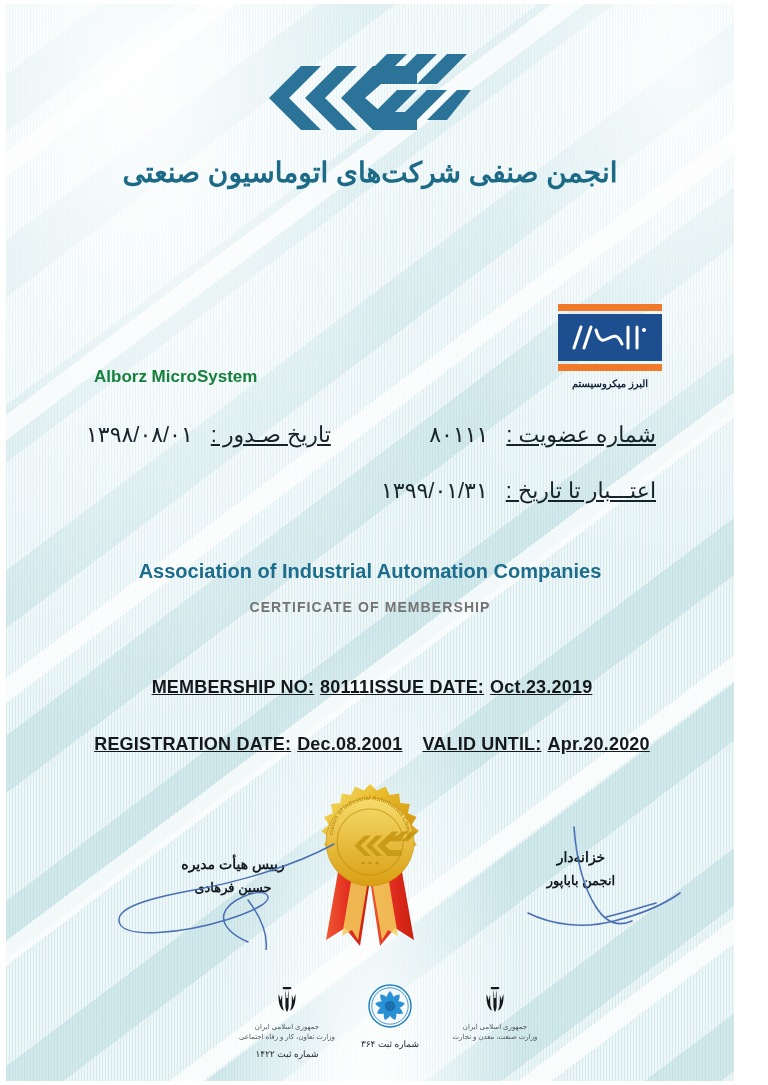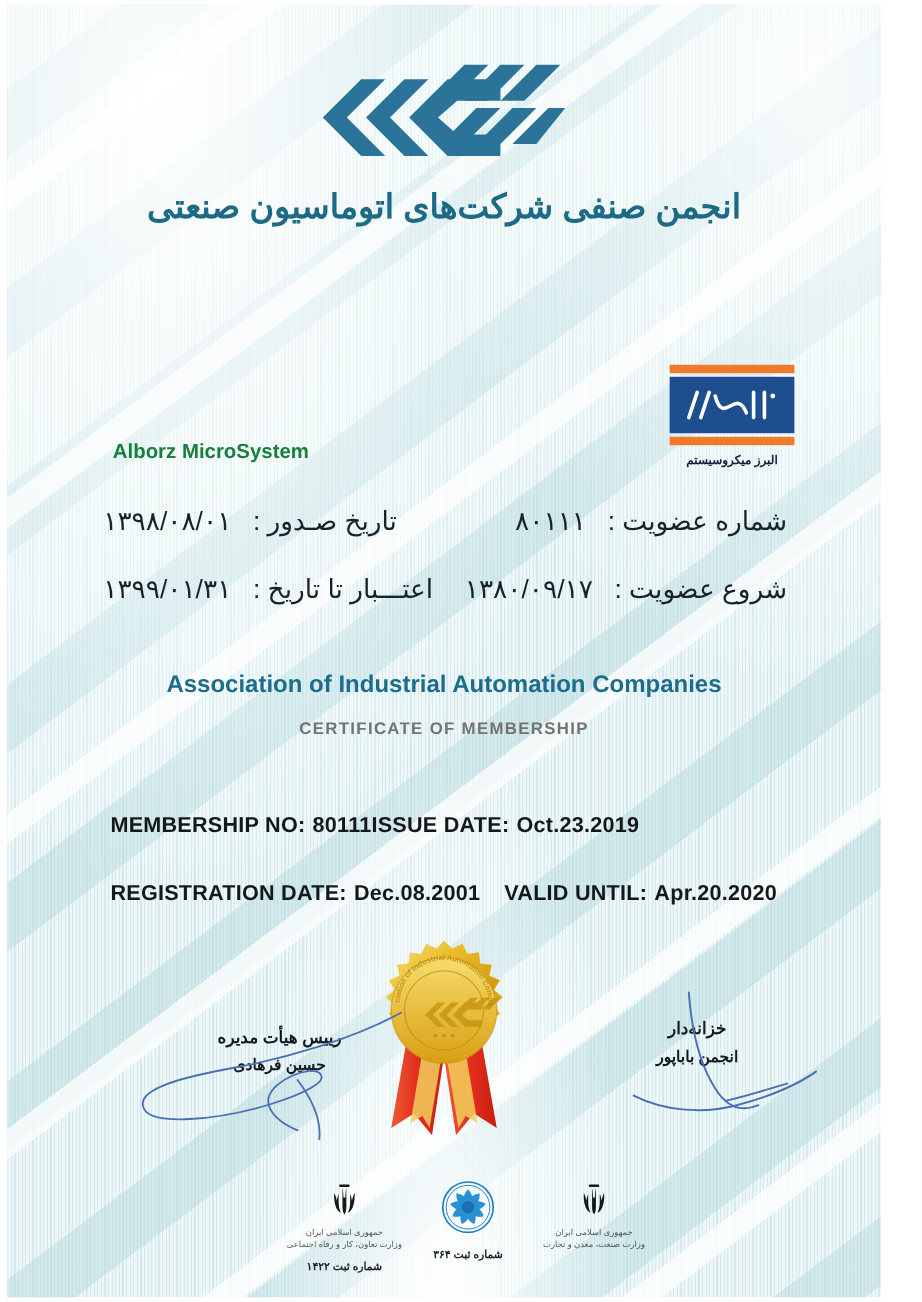--- a/index.html
+++ b/index.html
@@ -163,21 +163,21 @@
     direction: rtl;
     color: #16232b;
     font-size: 22px;
     display: flex;
     justify-content: space-between;
     align-items: baseline;
   }
   .fa-row.r1 { top: 418px; }
   .fa-row.r2 { top: 474px; }
   .fa-cell { white-space: nowrap; }
-  .fa-label { letter-spacing: 0px; }
+  .fa-label { letter-spacing: 0px; text-decoration: underline; }
   .fa-value { margin-right: 18px; letter-spacing: 1px; }
 
   
   .en-title {
     position: absolute;
     top: 556px;
     left: 0; right: 0;
     text-align: center;
     color: #1c6c8c;
     font-size: 20px;
@@ -196,23 +196,24 @@
   }
 
   
   .en-row {
     position: absolute;
     left: 86px;
     right: 82px;
     color: #14181a;
     font-size: 18px;
     display: flex;
-    justify-content: flex-start;
+    justify-content: center;
     align-items: baseline;
     white-space: nowrap;
+    text-decoration: underline;
   }
   .en-row.e1 { top: 673px; }
   .en-row.e2 { top: 730px; gap: 20px; }
   .en-row .lbl { font-weight: bold; letter-spacing: .2px; }
   .en-row .val { font-weight: bold; letter-spacing: .2px; margin-left: 6px; }
   .en-pair { display: inline-block; }
 
   
   .seal {
     position: absolute;
@@ -260,21 +261,21 @@
     color: #2a2f33;
     font-size: 7px;
     line-height: 1.45;
     margin-top: 2px;
     opacity: .8;
   }
   .f-reg {
     direction: rtl;
     color: #1b2226;
     font-size: 9px;
-    font-weight: bold;
+    font-weight: normal;
     margin-top: 7px;
   }
 </style>
 </head>
 <body>
 
 <div class="page">
   <div class="paper">
     <div class="stripes"></div>
     <div class="bands"></div>
@@ -326,23 +327,20 @@
       <div class="fa-row r1">
         <div class="fa-cell">
           <span class="fa-label">شماره عضویت :</span><span class="fa-value">۸۰۱۱۱</span>
         </div>
         <div class="fa-cell">
           <span class="fa-label">تاریخ صـدور :</span><span class="fa-value">۱۳۹۸/۰۸/۰۱</span>
         </div>
       </div>
 
       <div class="fa-row r2">
-        <div class="fa-cell">
-          <span class="fa-label">شروع عضویت :</span><span class="fa-value">۱۳۸۰/۰۹/۱۷</span>
-        </div>
         <div class="fa-cell">
           <span class="fa-label">اعتـــبار تا تاریخ :</span><span class="fa-value">۱۳۹۹/۰۱/۳۱</span>
         </div>
       </div>
 
       <div class="en-title">Association of Industrial Automation Companies</div>
       <div class="en-sub">CERTIFICATE OF MEMBERSHIP</div>
 
       <div class="en-row e1">
         <span class="en-pair">

